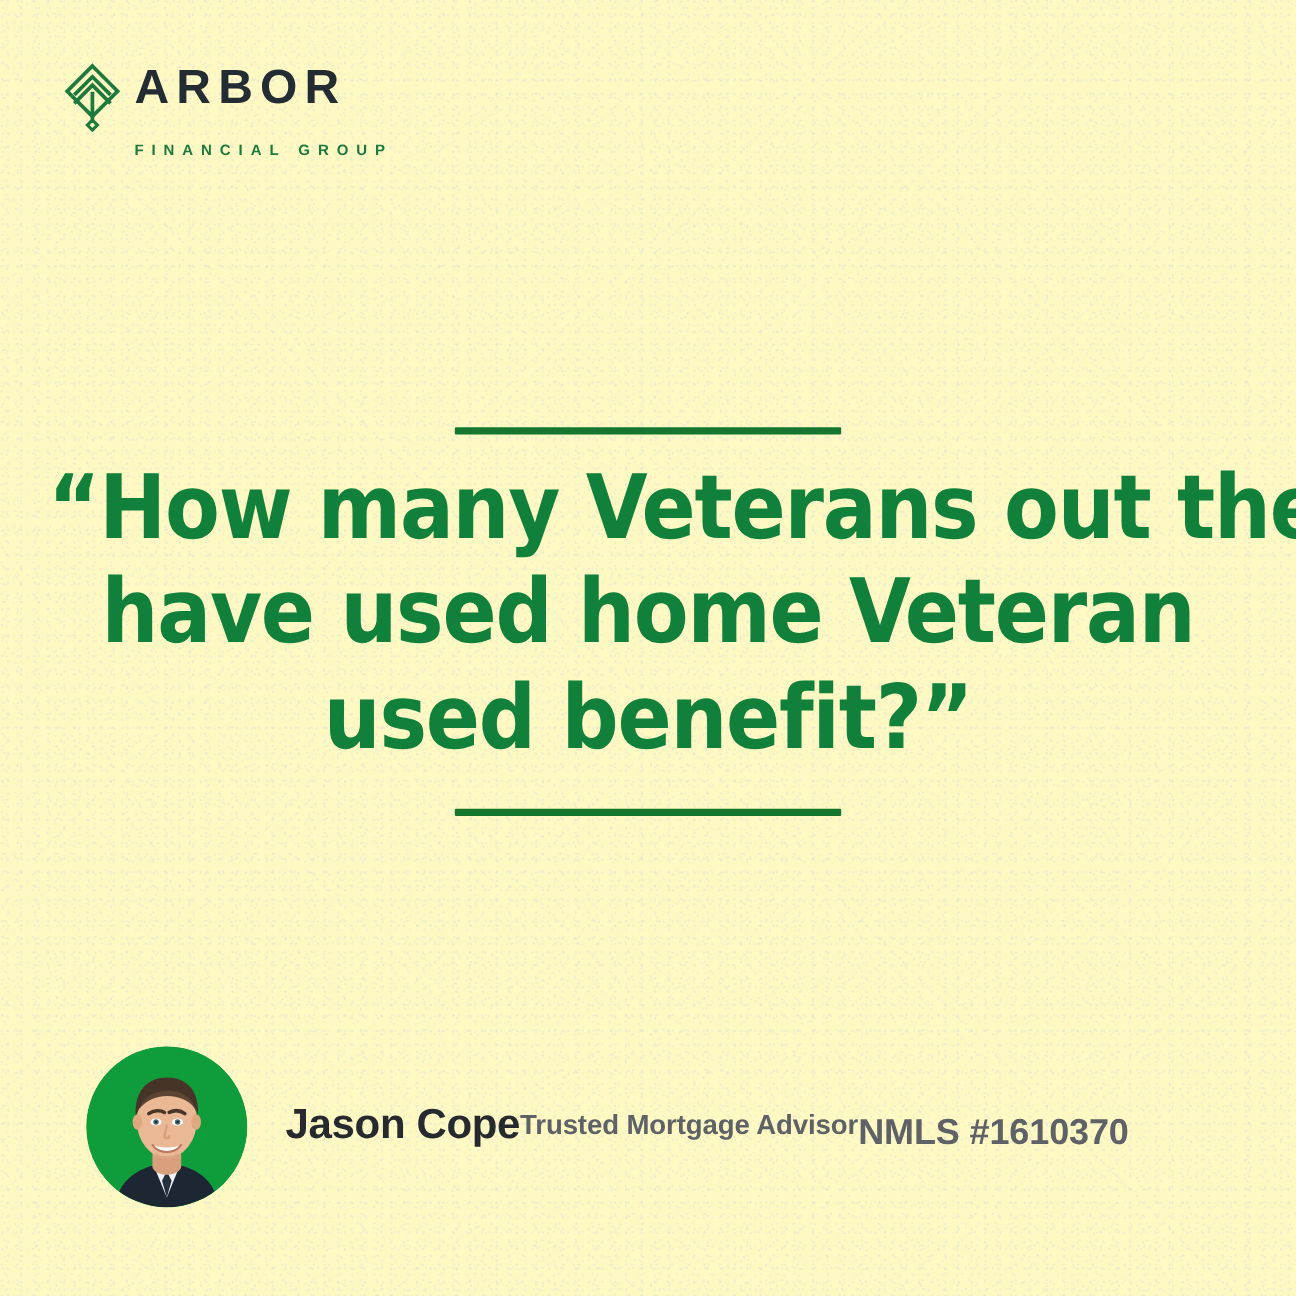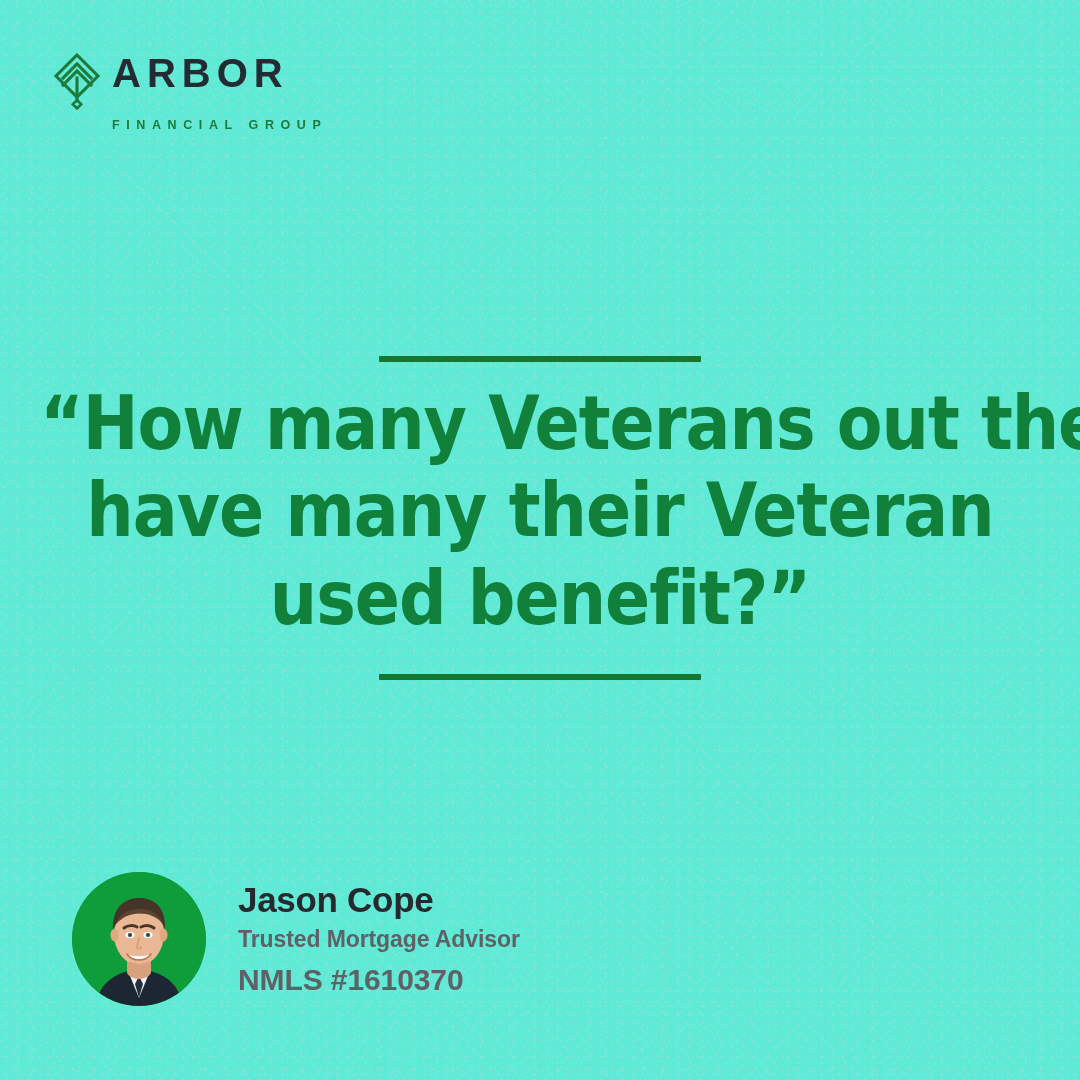--- a/index.html
+++ b/index.html
@@ -11,21 +11,21 @@
     height: 1080px;
     overflow: hidden;
     font-family: "Liberation Sans", sans-serif;
     background: #f4f5f7;
   }
 
   .card {
     position: relative;
     width: 1080px;
     height: 1080px;
-    background-color: #5eead4;
+    background-color: #fef9c3;
     overflow: hidden;
   }
 
   
   .noise {
     position: absolute;
     inset: 0;
     pointer-events: none;
     opacity: 0.55;
     background-image:
@@ -126,21 +126,20 @@
     background: #0f9d3c;
     flex: none;
     overflow: hidden;
     position: relative;
   }
   .avatar svg { display: block; width: 100%; height: 100%; }
 
   .author-text {
     margin-left: 32px;
     display: flex;
-    flex-direction: column;
     justify-content: center;
   }
   .author-name {
     font-size: 35px;
     font-weight: 700;
     color: #26292e;
     line-height: 1.12;
     letter-spacing: -0.3px;
   }
   .author-title {
@@ -180,21 +179,21 @@
     <div class="logo-text">
       <div class="logo-wordmark">ARBOR</div>
       <div class="logo-tagline">FINANCIAL GROUP</div>
     </div>
   </div>
 
   <div class="quote-block">
     <div class="rule rule-top"></div>
     <div class="quote-text">
       <span class="quote-line">“How many Veterans out there</span>
-      <span class="quote-line">have many their Veteran</span>
+      <span class="quote-line">have used home Veteran</span>
       <span class="quote-line">used benefit?”</span>
     </div>
     <div class="rule rule-bottom"></div>
   </div>
 
   <div class="author">
     <div class="avatar">
       <svg viewBox="0 0 134 134" aria-hidden="true">
         <defs>
           <clipPath id="avclip">

